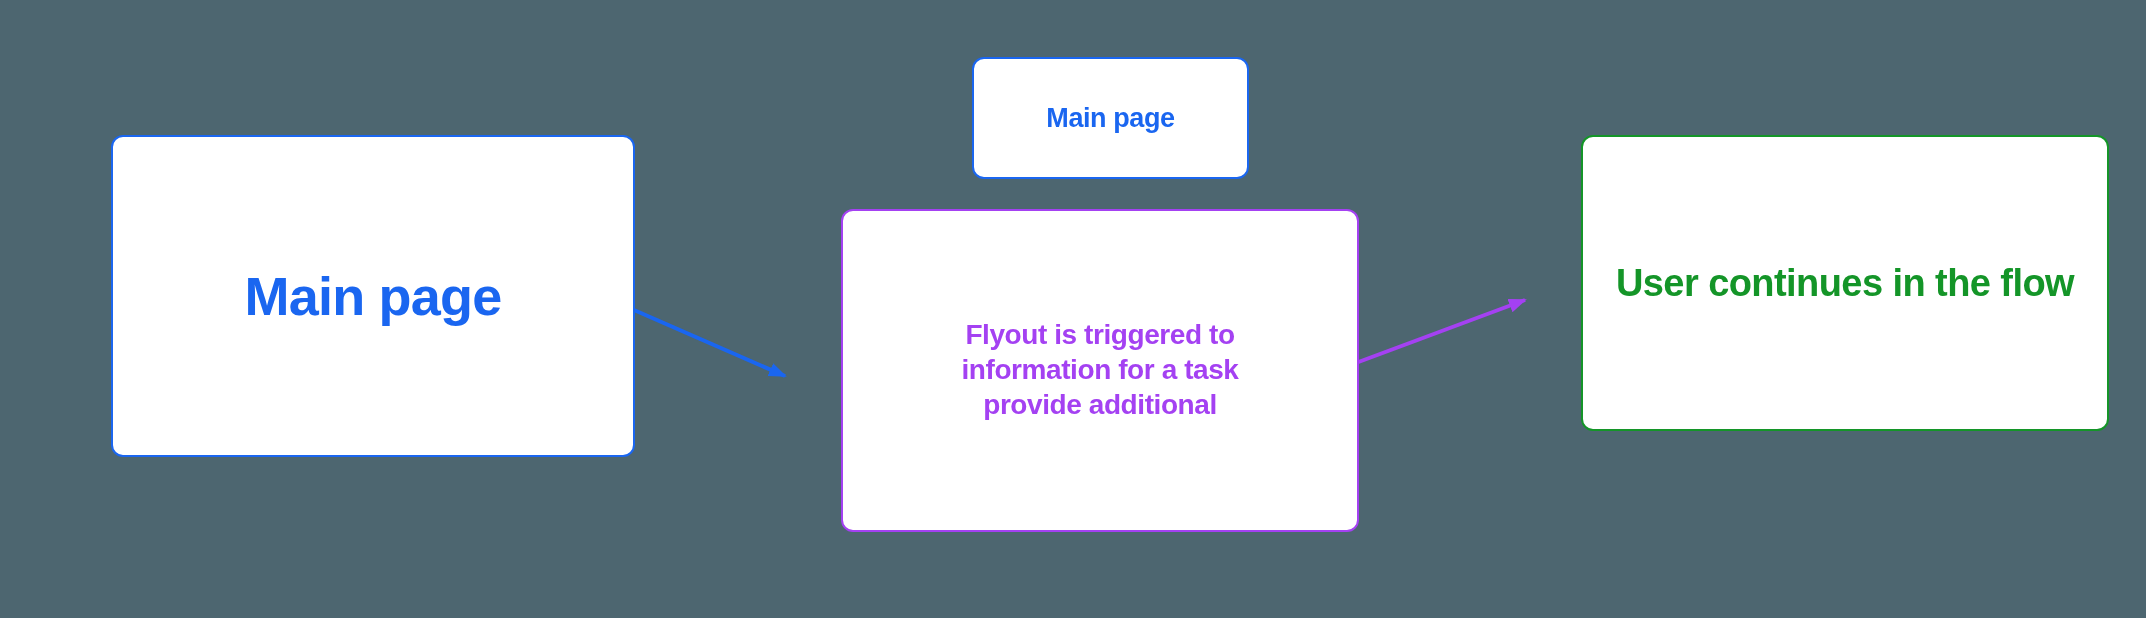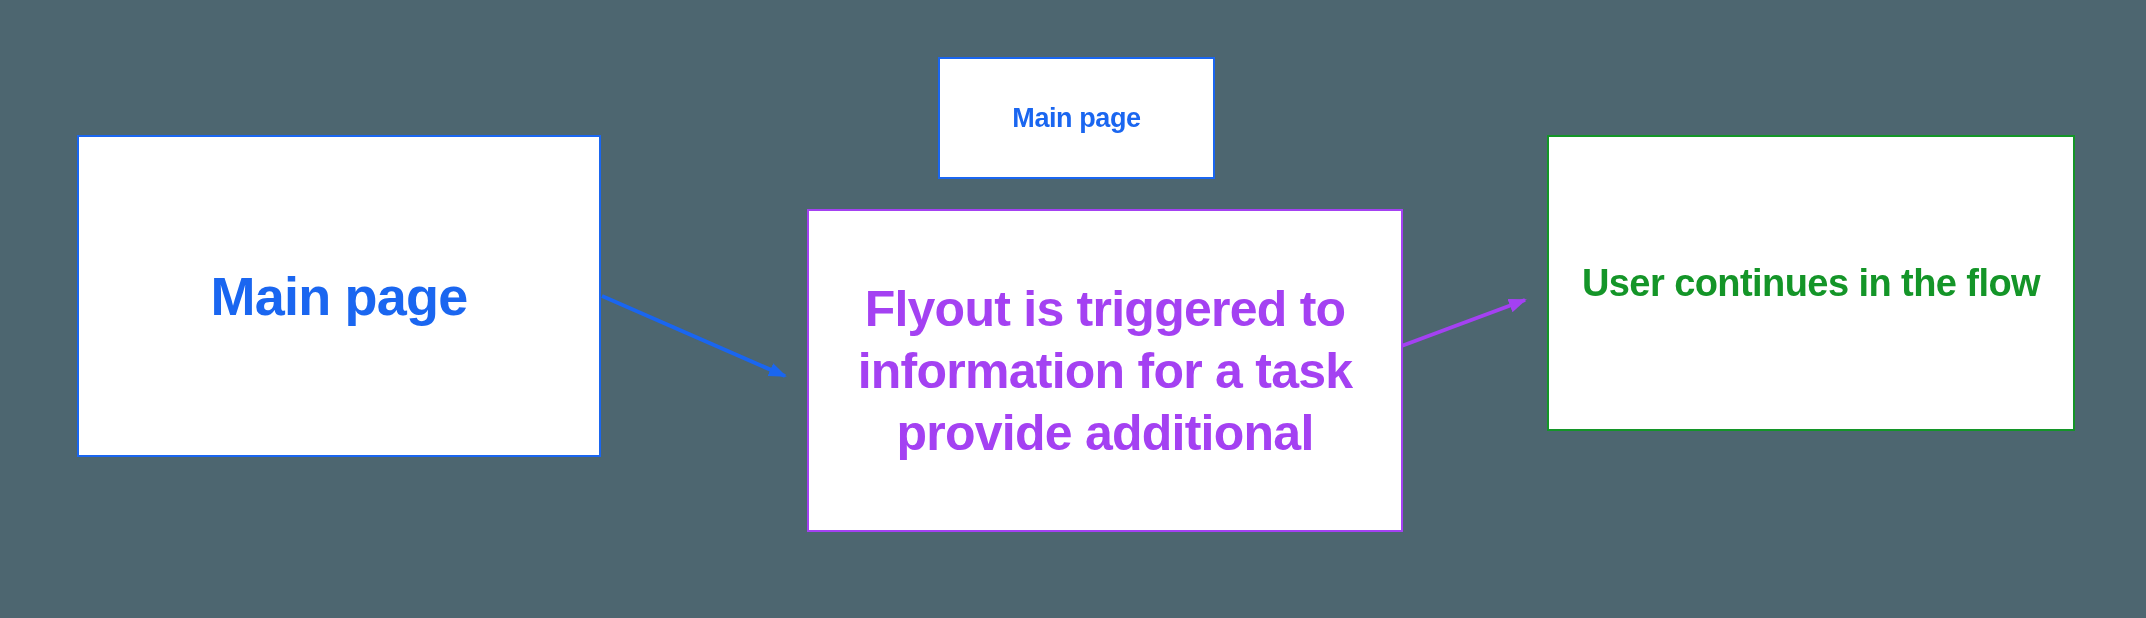--- a/index.html
+++ b/index.html
@@ -30,48 +30,49 @@
     pointer-events: none;
   }
   .edge { stroke-width: 4; fill: none; }
   .edge.blue { stroke: var(--blue, #1A66F0); }
   .edge.purple { stroke: var(--purple, #A441F2); }
   .arrowhead-blue { fill: var(--blue, #1A66F0); }
   .arrowhead-purple { fill: var(--purple, #A441F2); }
   .node {
     position: absolute;
     background: var(--node-fill, #FFFFFF);
-    border-radius: 0;
+    border-radius: 12px;
     display: flex;
     align-items: center;
     justify-content: center;
     text-align: center;
     font-weight: 700;
     letter-spacing: -0.015em;
+    margin-left: 34px;
   }
   .node-main {
     left: 77px; top: 135px;
     width: 524px; height: 322px;
     border: 2px solid var(--blue, #1A66F0);
     color: var(--blue, #1A66F0);
     font-size: 54px;
   }
   .node-main-mini {
     left: 938px; top: 57px;
     width: 277px; height: 122px;
     border: 2px solid var(--blue, #1A66F0);
     color: var(--blue, #1A66F0);
     font-size: 27px;
   }
   .node-flyout {
     left: 807px; top: 209px;
-    width: 596px; height: 323px;
+    width: 518px; height: 323px;
     border: 2.5px solid var(--purple, #A441F2);
     color: var(--purple, #A441F2);
-    font-size: 50px;
+    font-size: 28px;
     line-height: 1.24;
   }
   .node-user-flow {
     left: 1547px; top: 135px;
     width: 528px; height: 296px;
     border: 2px solid var(--green, #149528);
     color: var(--green, #149528);
     font-size: 38px;
   }
   .node .label { display: block; }

